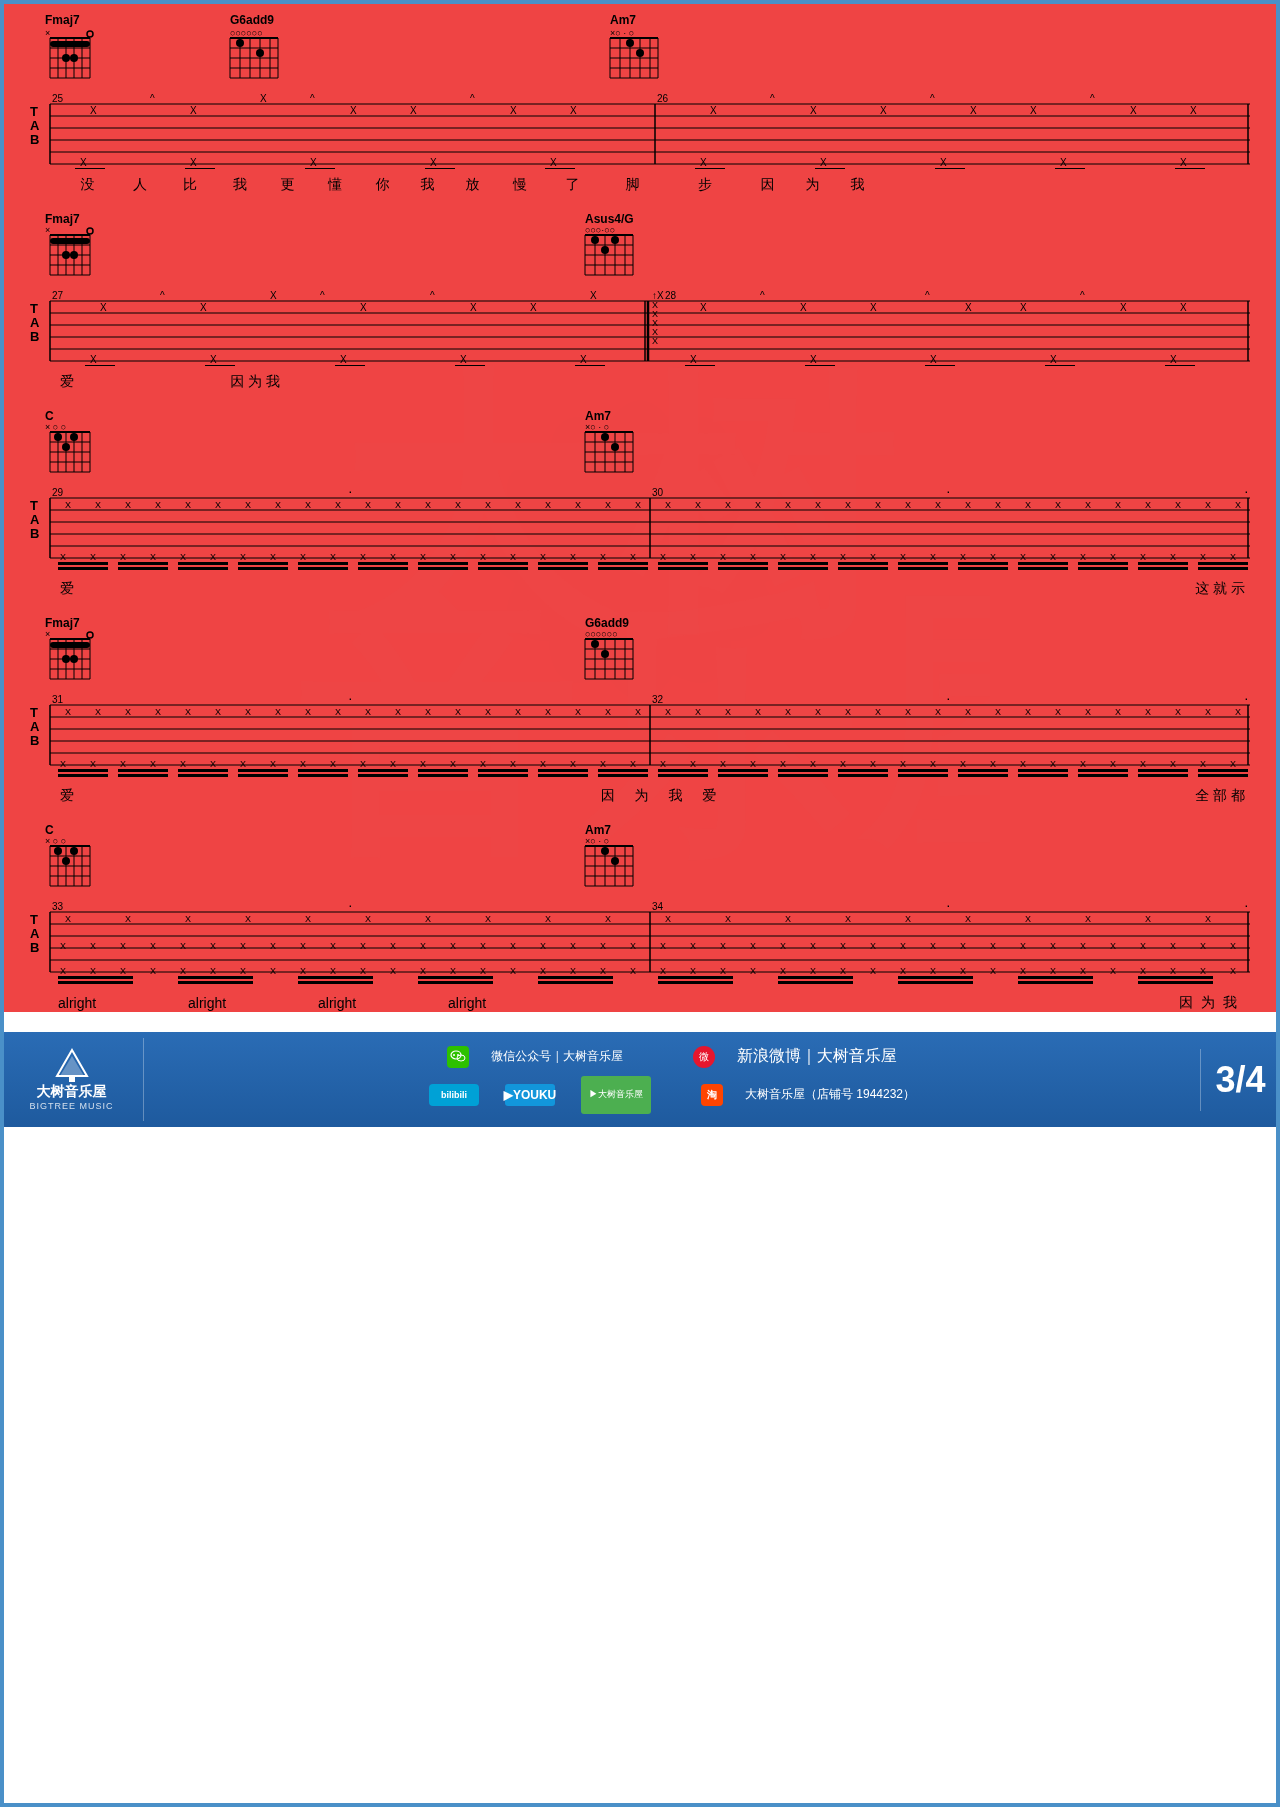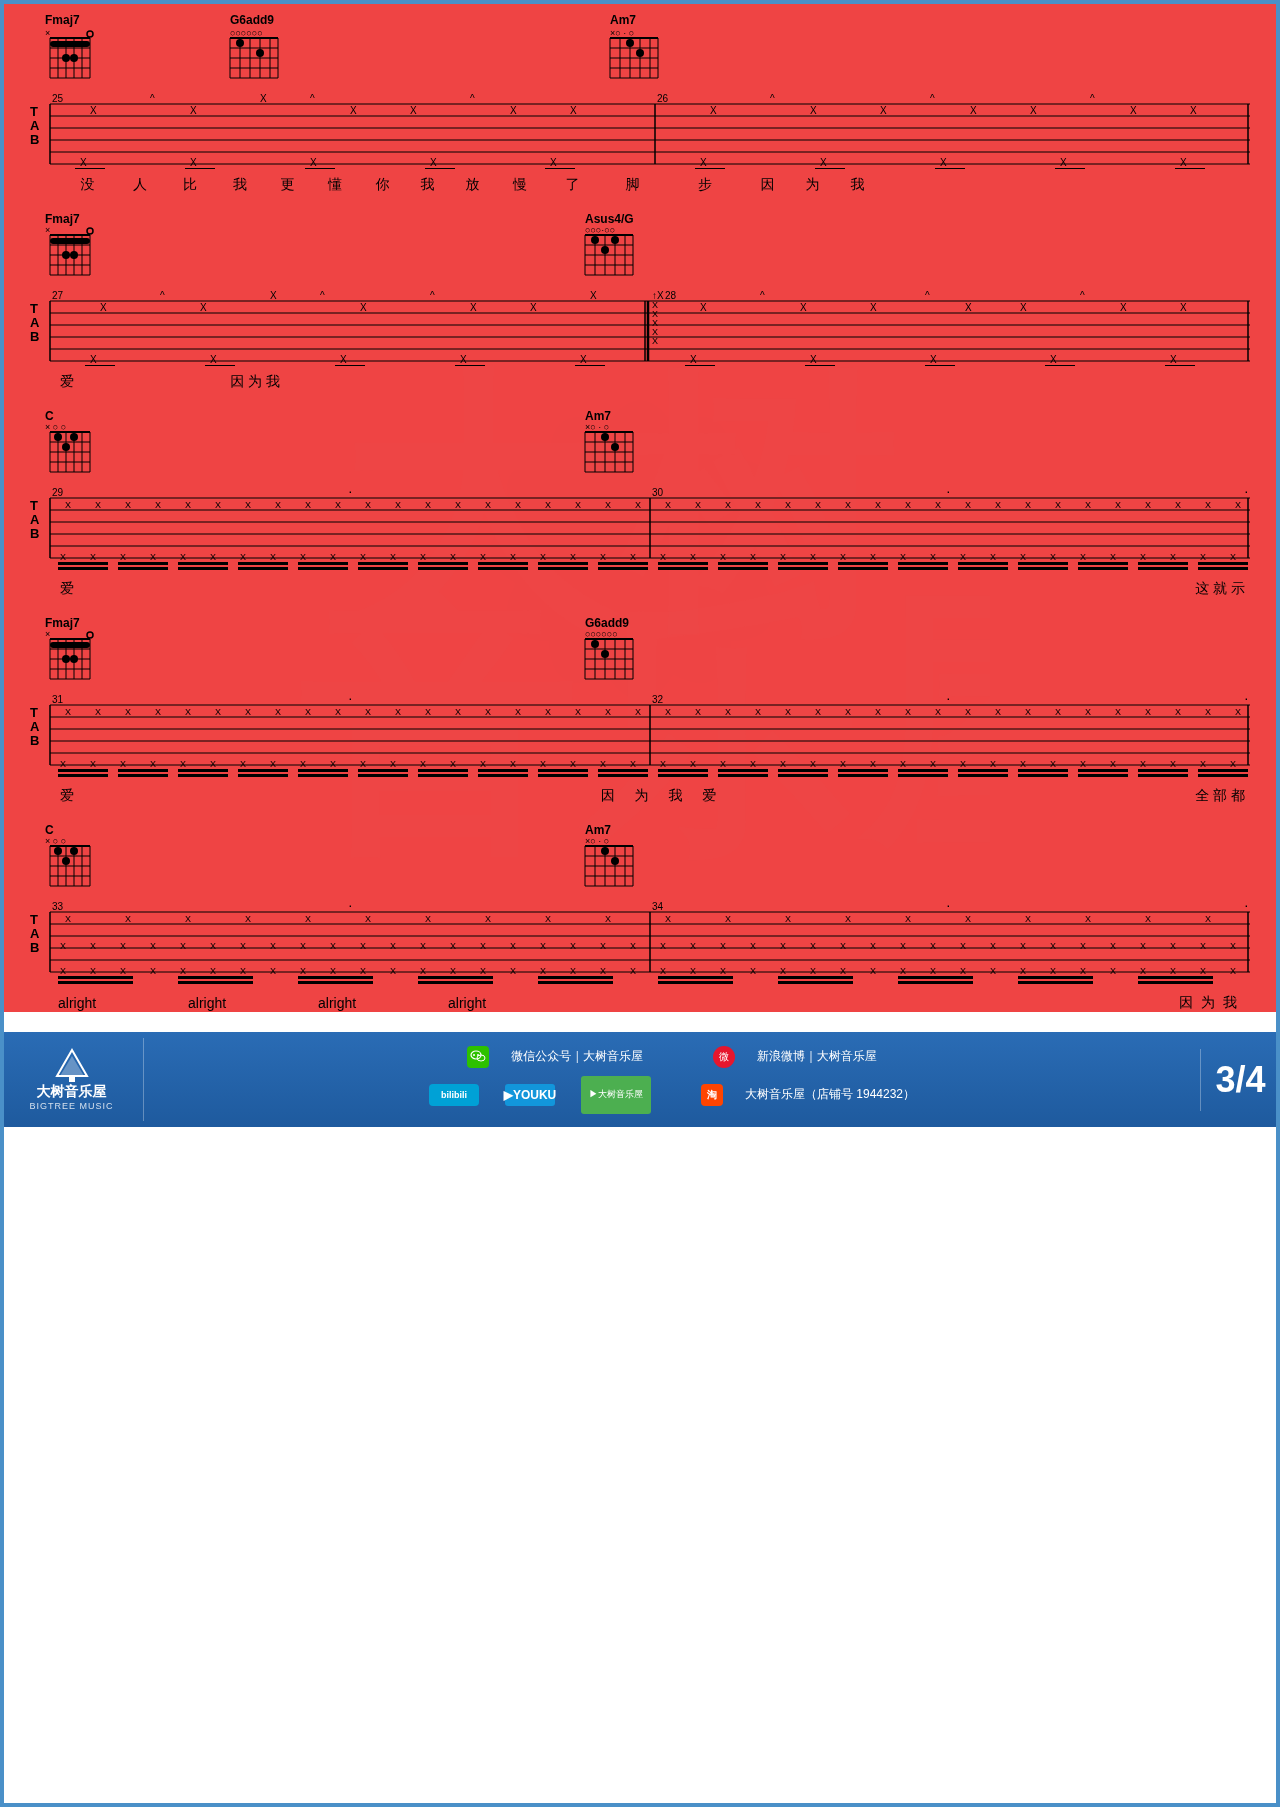--- a/index.html
+++ b/index.html
@@ -1095,21 +1095,21 @@
             <circle cx="8" cy="5" r="1" fill="white"></circle>
           </svg>
         </div>
         <span style="color:white; font-size:12px;">微信公众号｜大树音乐屋</span>
       </div>
       <div style="width:40px"></div>
       <div class="footer-item">
         <div class="footer-icon-weibo">
           <span style="color:white; font-size:10px;">微</span>
         </div>
-        <span style="color:white; font-size:12px;">新浪微博｜大树音乐屋</span>
+        <span style="color:white; font-size:16px;">新浪微博｜大树音乐屋</span>
       </div>
     </div>
     <div class="footer-row">
       <div class="footer-item">
         <div class="footer-icon-bilibili">
           <span style="font-size:9px; font-weight:bold;">bilibili</span>
         </div>
         <div class="footer-icon-youku" style="margin-left:4px;">
           <span style="font-size:12px; color:white; font-weight:bold;">▶YOUKU</span>
         </div>

